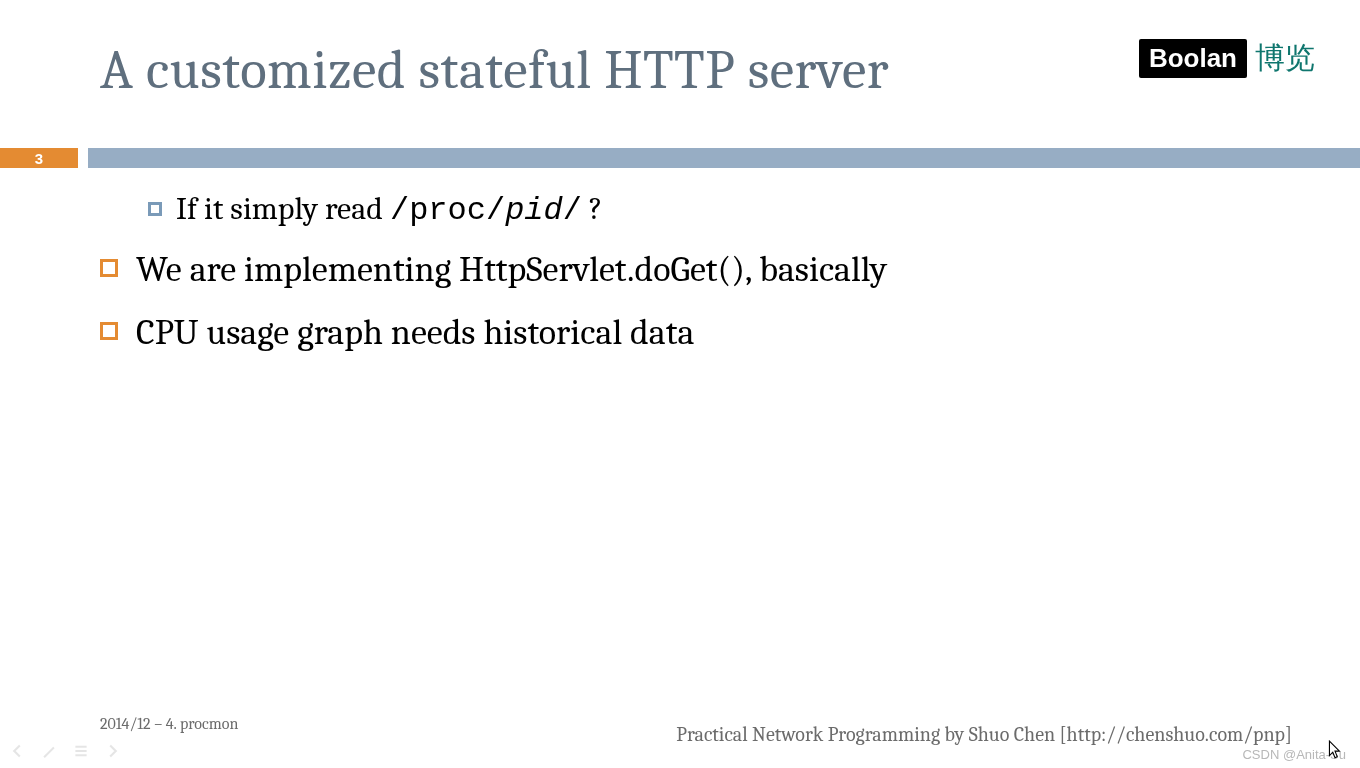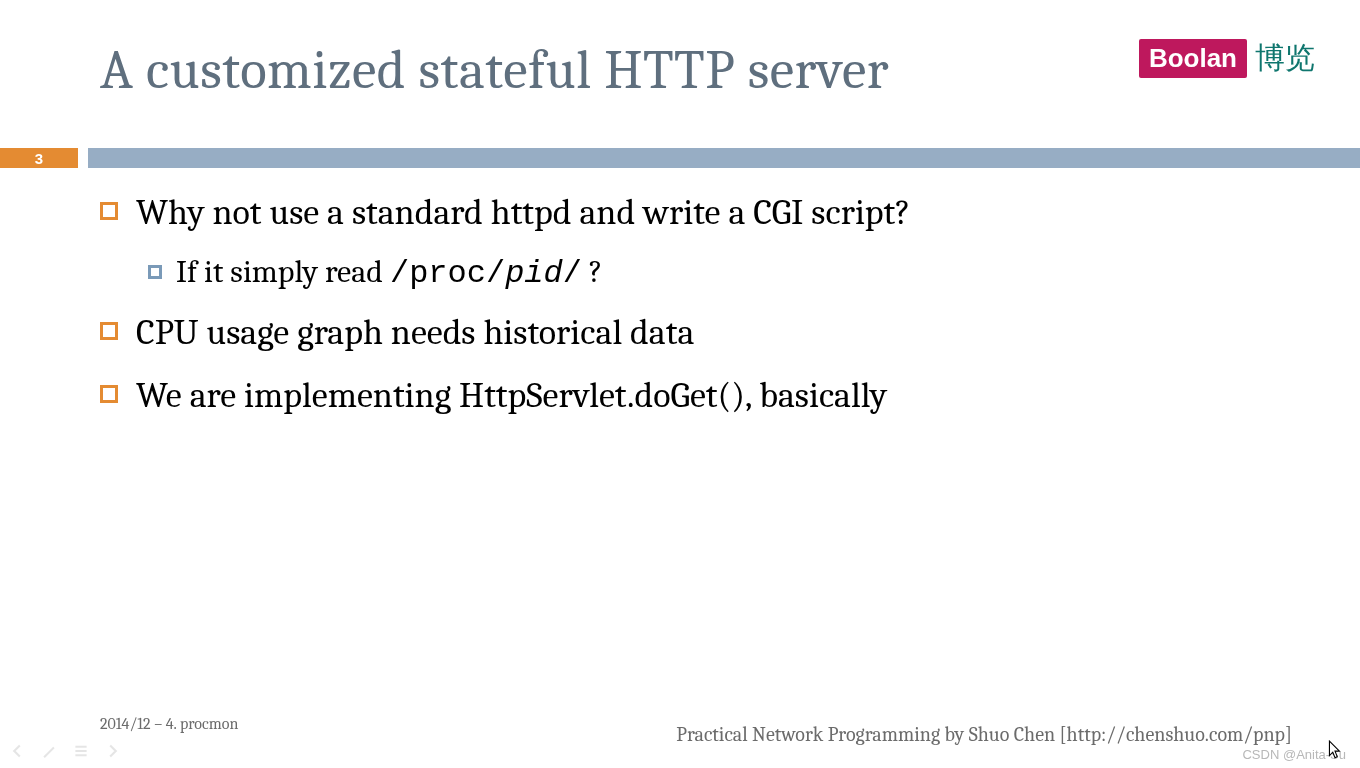--- a/index.html
+++ b/index.html
@@ -24,21 +24,21 @@
     }
     .logo-area {
       position: absolute;
       top: 38px;
       right: 45px;
       display: flex;
       align-items: center;
       gap: 8px;
     }
     .logo-boolan {
-      background: #be185d;
+      background: #000000;
       color: #fff;
       font-family: Arial, sans-serif;
       font-weight: bold;
       font-size: 26px;
       padding: 4px 10px;
       border-radius: 2px;
     }
     .logo-cn {
       color: #0f766e;
       font-size: 30px;
@@ -186,40 +186,36 @@
 </div>
 
 <div class="divider-row">
   <div class="page-badge">3</div>
   <div class="divider-gap"></div>
   <div class="divider-bar"></div>
 </div>
 
 <div class="content">
 
-  <div class="bullet-row">
-    <div class="bullet-square"></div>
-    <div class="bullet-text">Why not use a standard httpd and write a CGI script?</div>
-  </div>
 
   <div class="sub-bullet-row">
     <div class="sub-bullet-square"></div>
     <div class="sub-bullet-text">
       <span>If it simply read </span><span class="mono">/proc/</span><span class="mono-italic">pid</span><span class="mono">/</span><span> ?</span>
     </div>
   </div>
 
   <div class="bullet-row">
     <div class="bullet-square"></div>
-    <div class="bullet-text">CPU usage graph needs historical data</div>
+    <div class="bullet-text">We are implementing HttpServlet.doGet(), basically</div>
   </div>
 
   <div class="bullet-row">
     <div class="bullet-square"></div>
-    <div class="bullet-text">We are implementing HttpServlet.doGet(), basically</div>
+    <div class="bullet-text">CPU usage graph needs historical data</div>
   </div>
 
 </div>
 
 <div class="footer-left">2014/12 – 4. procmon</div>
 <div class="footer-right">Practical Network Programming by Shuo Chen [http://chenshuo.com/pnp]</div>
 
 <div class="watermark">CSDN @Anita-Su</div>
 
 <div class="nav-icons">

